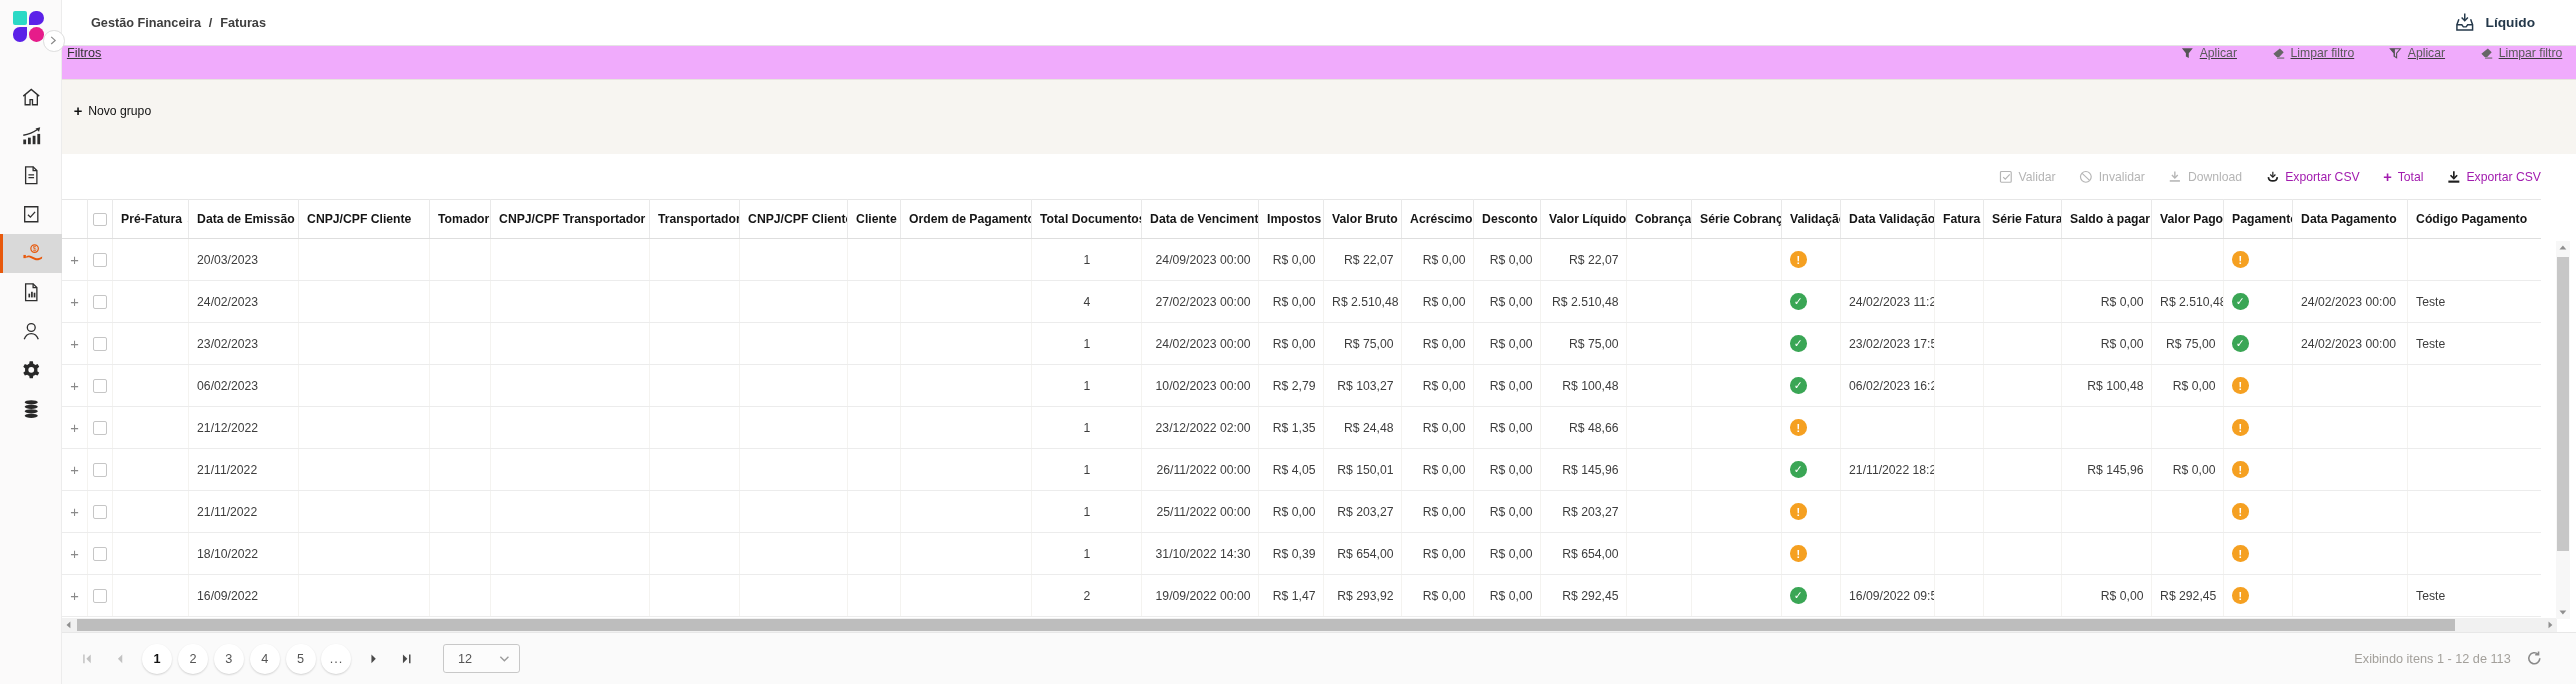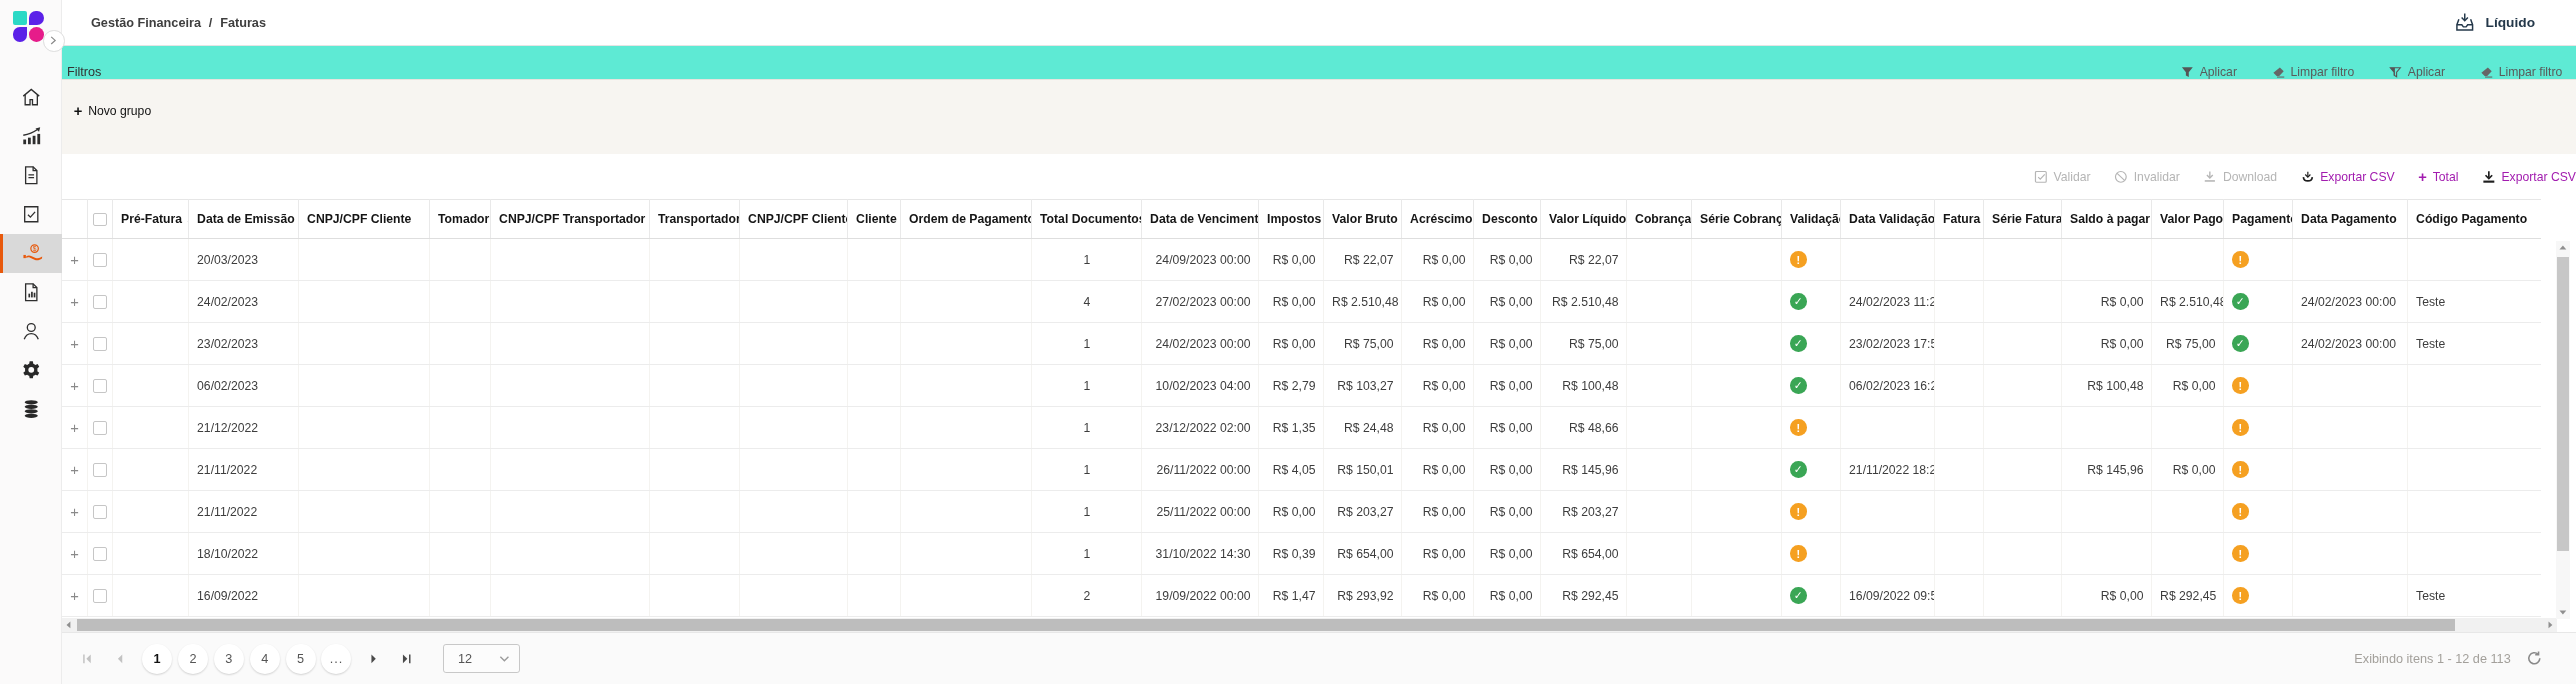--- a/index.html
+++ b/index.html
@@ -26,31 +26,31 @@
   .sb-item.active { background:#d9d9d9; border-left:3.9px solid var(--accent); }
 
   
   .topbar { position:absolute; left:62px; right:0; top:0; height:46px; background:#fff; border-bottom:1px solid #e4e4e4; display:flex; align-items:center; }
   .breadcrumb { margin-left:29px; font-size:12.7px; color:#3f3f3f; display:flex; gap:7.8px;font-weight:bold; }
   .user-block { margin-left:auto; margin-right:41px; display:flex; align-items:center; gap:8.8px; color:#24384a; font-weight:bold; font-size:13.7px; }
   .user-block svg { width:23.5px; height:23.5px; }
   .toggle-btn { position:absolute; left:43px; top:30px; width:21.5px; height:21.5px; border-radius:50%; background:#fff; border:1px solid #ddd; color:#8a8a8a; display:flex; align-items:center; justify-content:center; z-index:7; }
 
   
-  .filters-bar { position:absolute; left:62px; right:0; top:46px; height:34px; background:#5eead4; border-bottom:1px solid #e7e4de; display:flex; align-items:flex-end; }
+  .filters-bar { position:absolute; left:62px; right:0; top:46px; height:34px; background:#f0abfc; border-bottom:1px solid #e7e4de; display:flex; align-items:flex-start;text-decoration:underline; }
   .filters-title { margin-left:4.9px; font-size:12.7px; color:#333; }
   .filter-actions { margin-left:auto; margin-right:13.7px; display:flex; gap:35px; }
   .fa-btn { display:flex; align-items:center; gap:5.9px; color:#5a5a5a; font-size:12.2px; }
   .fa-btn svg { width:12.7px; height:12.7px; }
   .group-area { position:absolute; left:62px; right:0; top:80px; height:74px; background:#f7f5f1; }
   .new-group { position:absolute; left:11.7px; top:23.5px; display:flex; align-items:center; gap:5.9px; color:#111; font-size:12.2px; }
   .new-group .plus { font-weight:bold; font-size:14.7px; line-height:1; }
 
   
-  .table-toolbar { position:absolute; left:62px; right:0; top:155px; height:44px; background:#fff; display:flex; align-items:center; justify-content:flex-end; gap:23.5px; }
+  .table-toolbar { position:absolute; left:62px; right:0; top:155px; height:44px; background:#fff; display:flex; align-items:center; justify-content:flex-end; gap:23.5px; padding-right:35px; }
   .tb-btn { display:flex; align-items:center; gap:5.9px; font-size:12.2px; color:#a21caf; }
   .tb-btn.disabled { color:#b5b5b5; }
   .tb-btn svg { width:13.7px; height:13.7px; }
   .tb-btn .plus { font-size:14.7px; font-weight:bold; line-height:1; }
 
   
   .table-wrap { position:absolute; left:62px; top:199px; width:2479px; height:420px; overflow:hidden; }
   table { border-collapse:collapse; table-layout:fixed; width:2479px; }
   thead th { height:39px; font-size:12.2px; font-weight:bold; color:#151515; text-align:left;
              border-top:1px solid #e6e6e6; border-bottom:1px solid #dedede; border-right:1px solid #e9e9e9;
@@ -449,21 +449,21 @@
           <td class="al-left"></td>
           <td class="al-left">06/02/2023</td>
           <td class="al-left"></td>
           <td class="al-left"></td>
           <td class="al-left"></td>
           <td class="al-left"></td>
           <td class="al-left"></td>
           <td class="al-left"></td>
           <td class="al-left"></td>
           <td class="al-center">1</td>
-          <td class="al-right">10/02/2023 04:00</td>
+          <td class="al-right">10/02/2023 00:00</td>
           <td class="al-right">R$ 2,79</td>
           <td class="al-right">R$ 103,27</td>
           <td class="al-right">R$ 0,00</td>
           <td class="al-right">R$ 0,00</td>
           <td class="al-right">R$ 100,48</td>
           <td class="al-left"></td>
           <td class="al-left"></td>
           <td class="al-left"><span class="status-dot st-success">✓</span></td>
           <td class="al-left">06/02/2023 16:28</td>
           <td class="al-left"></td>

